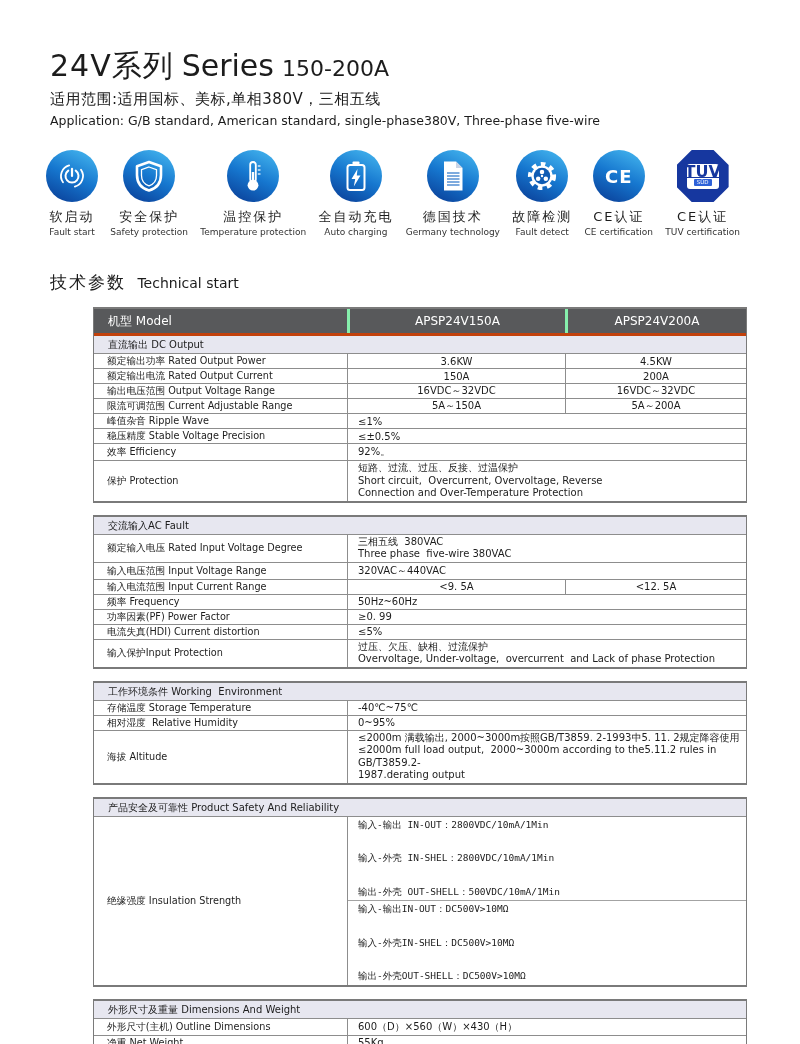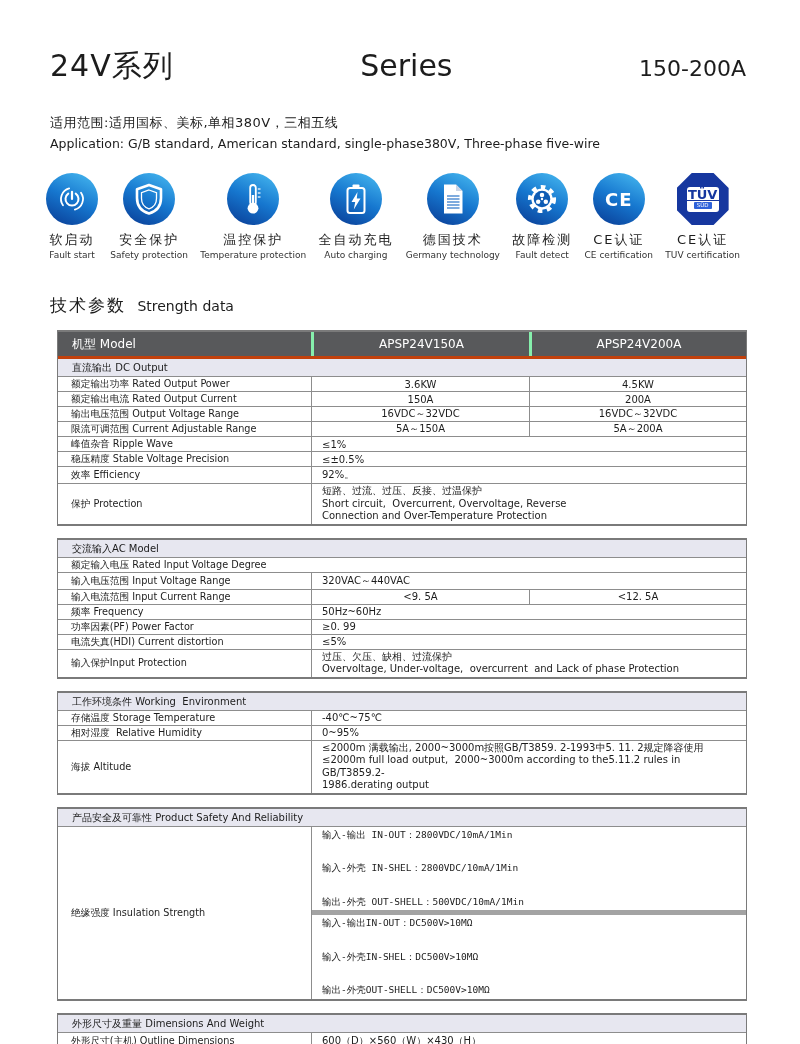--- a/index.html
+++ b/index.html
@@ -5,25 +5,25 @@
   * { box-sizing: border-box; }
   html,body { margin:0; padding:0; }
   body {
     width:800px; height:1044px; background:#ffffff;
     font-family:"DejaVu Sans","Liberation Sans",sans-serif;
     color:#1c1c1c; overflow:hidden;
   }
   .content { padding:46px 54px 0 50px; }
 
   
-  .title-row { display:flex; align-items:baseline; gap:20px;justify-content:space-between; }
+  .title-row { display:flex; align-items:baseline; gap:8px; }
   .title-cn   { font-size:30px; letter-spacing:1px; font-weight:500; }
   .title-series { font-size:30px; font-weight:500; }
   .title-range  { font-size:22px; font-weight:500; }
-  .sub-cn { font-size:13px; margin-top:27px; letter-spacing:0.5px; }
+  .sub-cn { font-size:15px; margin-top:3px; letter-spacing:0.5px; }
   .sub-en { font-size:12.5px; margin-top:4px; }
 
   
   .features { display:flex; justify-content:space-between; width:694px; margin:22px 0 0 -4px; }
   .feature  { display:flex; flex-direction:column; align-items:center; text-align:center; }
   .icon-wrap {
     width:52px; height:52px; border-radius:50%;
     background:linear-gradient(205deg,#41b1ec 8%,#1677cf 50%,#0a3f98 96%);
     display:flex; align-items:center; justify-content:center; flex:0 0 auto;
   }
@@ -31,33 +31,33 @@
   .feat-cn { font-size:13px; margin-top:6px; letter-spacing:2px; white-space:nowrap; }
   .feat-en { font-size:9px; color:#333; margin-top:1px; white-space:nowrap; }
   .ce-text { color:#fff; font-size:18px; font-weight:bold; letter-spacing:1px; }
   .tuv-oct {
     width:52px; height:52px; background:#16379f;
     clip-path:polygon(29% 0,71% 0,100% 29%,100% 71%,71% 100%,29% 100%,0 71%,0 29%);
     display:flex; align-items:center; justify-content:center;
   }
   .tuv-box { background:#fff; border-radius:3px; width:32px; height:25px;
     display:flex; flex-direction:column; align-items:center; justify-content:center; }
-  .tuv-word { color:#16379f; font-weight:bold; font-size:13px; line-height:11px;
+  .tuv-word { color:#16379f; font-weight:bold; font-size:16px; line-height:11px;
     border-bottom:1.5px solid #16379f; padding:0 2px; }
   .tuv-sud { background:#2e62d9; color:#fff; font-size:5.5px; line-height:7px;
     padding:0 3px; border-radius:1px; margin-top:1px; }
 
   
   .tech-heading { margin-top:34px; font-size:17px; letter-spacing:2px; }
   .tech-heading .en { font-size:14px; letter-spacing:0; margin-left:4px; }
 
   
   .spec { margin-top:13px; margin-left:7px; width:690px; font-size:10px; }
   .block { border:1px solid #7a7a7a; border-top-width:2px; border-bottom-width:2px;
-    margin-bottom:12px; background:#fff; }
+    margin-bottom:12px; background:#fff;margin-left:36px; }
   .hdr { display:grid; grid-template-columns:253px 218px 1fr; background:#58595b;
     color:#fff; height:24px; font-size:12px; }
   .hc { display:flex; align-items:center; }
   .hc.c1 { padding-left:14px; }
   .hc.cc { justify-content:center; border-left:3px solid #86efac; }
   .sec-title { background:#e7e7f0; padding:2px 0 2px 14px; line-height:13px; white-space:pre-wrap; }
   .block > .sec-title { border-top:3px solid #c2410c; }
   .block > .sec-title:first-child { border-top:none; }
   .row { display:grid; border-top:1px solid #8d8d8d; min-height:15px; align-items:stretch; }
   .row.r3 { grid-template-columns:253px 218px 1fr; }
@@ -65,21 +65,21 @@
   .lbl { padding:1px 4px 1px 13px; display:flex; align-items:center;
     font-size:9.7px; line-height:12px; white-space:pre-wrap; }
   .val-c { border-left:1px solid #8d8d8d; display:flex; align-items:center;
     justify-content:center; text-align:center; white-space:pre-wrap; }
   .val-s { border-left:1px solid #8d8d8d; padding:1px 6px 1px 10px;
     display:flex; flex-direction:column; justify-content:center; white-space:pre-wrap; }
   .vline { line-height:12.5px; white-space:pre-wrap; }
   .val-split { border-left:1px solid #8d8d8d; display:flex; flex-direction:column; padding:0; }
   .grp { padding:2px 6px 2px 10px; font-family:"DejaVu Sans Mono","Liberation Mono",monospace;
     font-size:9.5px; line-height:10.2px; flex:1; display:flex; flex-direction:column; justify-content:center;gap:21px; }
-  .grp + .grp { border-top:5px solid #a3a3a3; }
+  .grp + .grp { border-top:1px solid #a3a3a3; }
 </style>
 </head>
 <body>
 
 <div class="content">
 
   <div class="title-row">
     <span class="title-cn">24V系列</span>
     <span class="title-series">Series</span>
     <span class="title-range">150-200A</span>
@@ -185,21 +185,21 @@
             </div>
           </div>
         </div>
         <div class="feat-cn">CE认证</div>
         <div class="feat-en">TUV certification</div>
       </div>
     </div>
 
   <div class="tech-heading">
     <span>技术参数</span>
-    <span class="en">Strength data</span>
+    <span class="en">Technical start</span>
   </div>
 
   <div class="spec">
       <div class="block">
         <div class="hdr">
           <div class="hc c1">机型 Model</div>
           <div class="hc cc">APSP24V150A</div>
           <div class="hc cc">APSP24V200A</div>
         </div>
         <div class="sec-title">直流输出 DC Output</div>
@@ -234,23 +234,24 @@
         <div class="row r2">
           <div class="lbl">效率 Efficiency</div>
           <div class="val-s">92%。</div>
         </div>
         <div class="row r2">
           <div class="lbl">保护 Protection</div>
           <div class="val-s"><div class="vline">短路、过流、过压、反接、过温保护</div><div class="vline">Short circuit,  Overcurrent, Overvoltage, Reverse</div><div class="vline">Connection and Over-Temperature Protection</div></div>
         </div>
       </div>
       <div class="block">
-        <div class="sec-title">交流输入AC Model</div>
+        <div class="sec-title">交流输入AC Fault</div>
         <div class="row r2">
           <div class="lbl">额定输入电压 Rated Input Voltage Degree</div>
+          <div class="val-s"><div class="vline">三相五线  380VAC</div><div class="vline">Three phase  five-wire 380VAC</div></div>
         </div>
         <div class="row r2">
           <div class="lbl">输入电压范围 Input Voltage Range</div>
           <div class="val-s">320VAC～440VAC</div>
         </div>
         <div class="row r3">
           <div class="lbl">输入电流范围 Input Current Range</div>
           <div class="val-c">&lt;9. 5A</div>
           <div class="val-c">&lt;12. 5A</div>
         </div>
@@ -276,21 +277,21 @@
         <div class="row r2">
           <div class="lbl">存储温度 Storage Temperature</div>
           <div class="val-s">-40℃~75℃</div>
         </div>
         <div class="row r2">
           <div class="lbl">相对湿度  Relative Humidity</div>
           <div class="val-s">0~95%</div>
         </div>
         <div class="row r2">
           <div class="lbl">海拔 Altitude</div>
-          <div class="val-s"><div class="vline">≤2000m 满载输出, 2000~3000m按照GB/T3859. 2-1993中5. 11. 2规定降容使用</div><div class="vline">≤2000m full load output,  2000~3000m according to the5.11.2 rules in GB/T3859.2-</div><div class="vline">1986.derating output</div></div>
+          <div class="val-s"><div class="vline">≤2000m 满载输出, 2000~3000m按照GB/T3859. 2-1993中5. 11. 2规定降容使用</div><div class="vline">≤2000m full load output,  2000~3000m according to the5.11.2 rules in GB/T3859.2-</div><div class="vline">1987.derating output</div></div>
         </div>
       </div>
       <div class="block">
         <div class="sec-title">产品安全及可靠性 Product Safety And Reliability</div>
         <div class="row r2">
           <div class="lbl">绝缘强度 Insulation Strength</div>
           <div class="val-split">
             <div class="grp">
               <div class="vline">输入-输出 IN-OUT：2800VDC/10mA/1Min</div>
               <div class="vline">输入-外壳 IN-SHEL：2800VDC/10mA/1Min</div>

